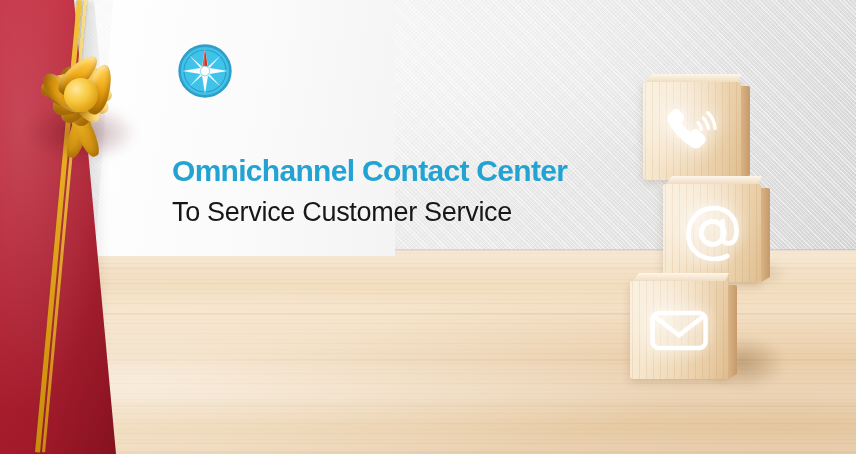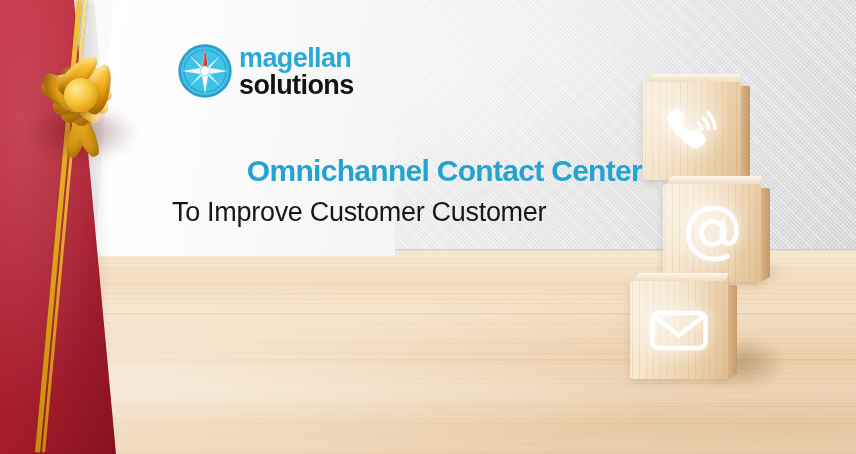--- a/index.html
+++ b/index.html
@@ -153,21 +153,20 @@
   
   .head-wrap{position:absolute;left:172px;top:150px;width:470px;}
   .h-main{
     font-size:53px;font-weight:700;color:#121212;
     letter-spacing:-1.6px;line-height:56px;white-space:nowrap;
   }
   .h-sub{
     font-size:30px;font-weight:700;color:#22a3d2;
     letter-spacing:-.7px;line-height:38px;white-space:nowrap;
     margin-top:2px;
-    text-align:right;
   }
   .h-sub2{
     font-size:27px;font-weight:400;color:#17171a;
     letter-spacing:-.3px;line-height:36px;white-space:nowrap;
     margin-top:4px;
   }
 
   
   .block{
     position:absolute;
@@ -315,24 +314,20 @@
           <path d="M14 14 L31 29 L29 31 Z" opacity=".9"></path>
           <path d="M50 50 L33 35 L35 33 Z" opacity=".9"></path>
           <path d="M50 14 L35 31 L33 29 Z" opacity=".9"></path>
           <path d="M14 50 L29 33 L31 35 Z" opacity=".9"></path>
         </g>
         <path d="M32 6 L35.5 30 L32 32 Z" fill="#c0392b"></path>
         <path d="M32 6 L28.5 30 L32 32 Z" fill="#e15b4c"></path>
         <circle cx="32" cy="32" r="5.4" fill="#ffffff" stroke="#9fd9ee" stroke-width="1.2"></circle>
       </svg>
     </div>
-    <div class="wordmark">
-      <span class="w1">magellan</span>
-      <span class="w2">solutions</span>
-    </div>
   </div>
 
   <div class="head-wrap">
     <div class="h-sub">Omnichannel Contact Center</div>
-    <div class="h-sub2">To Improve Customer Customer</div>
+    <div class="h-sub2">To Service Customer Service</div>
   </div>
 
 </div>
 
 </body></html>

